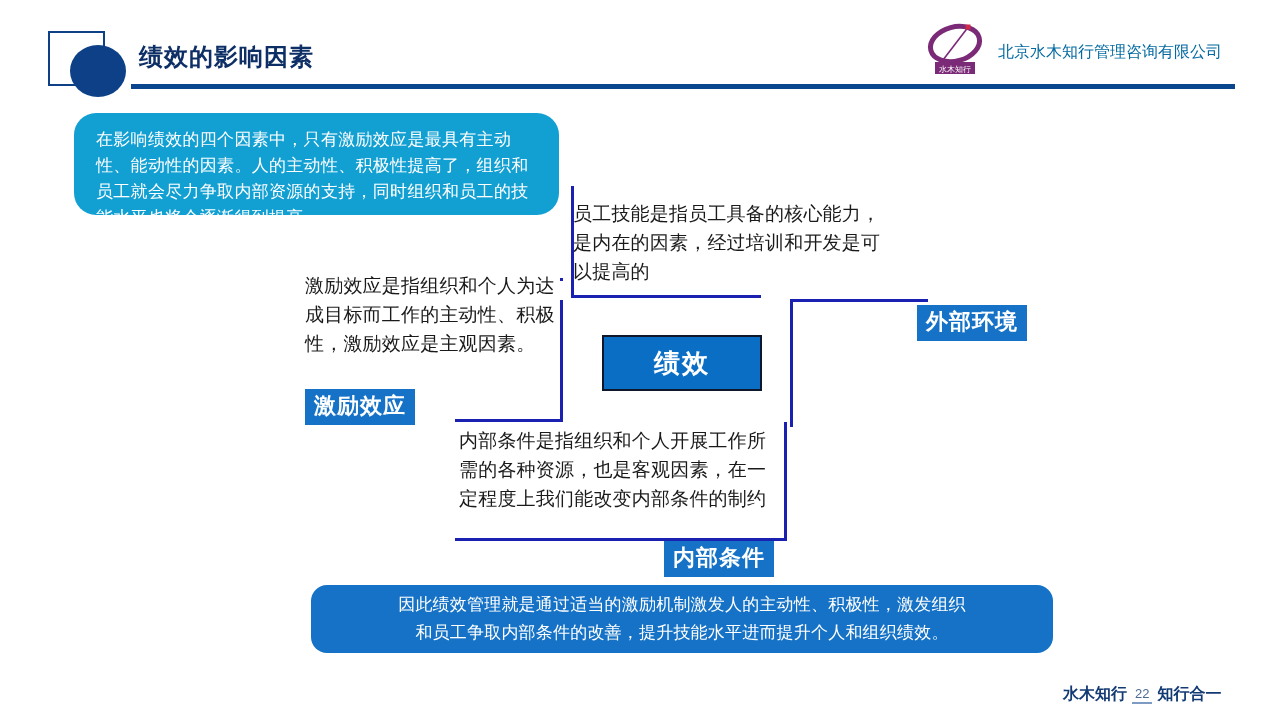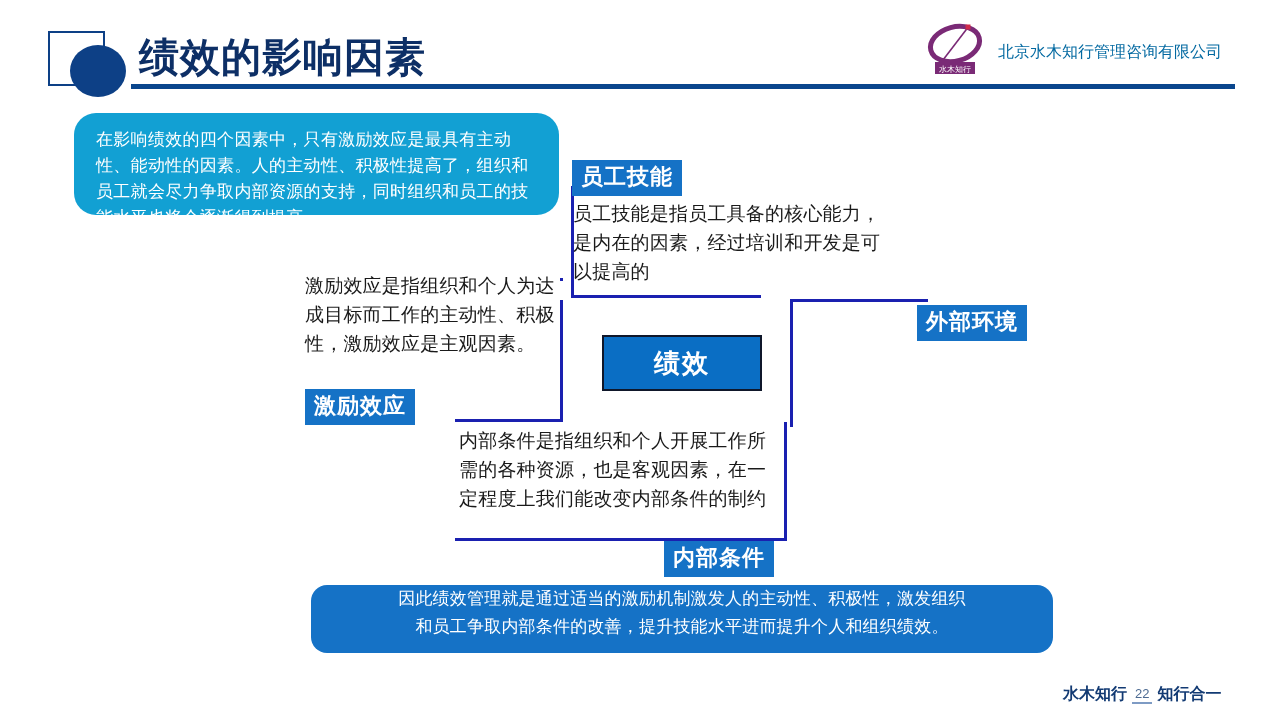--- a/index.html
+++ b/index.html
@@ -16,21 +16,21 @@
   .hdr-square{
     position:absolute;left:48px;top:31px;width:57px;height:55px;
     border:2.5px solid #0d4086;box-sizing:border-box;background:transparent;
   }
   .hdr-circle{
     position:absolute;left:70px;top:45px;width:56px;height:52px;
     border-radius:50%;background:#0d4086;
   }
   .hdr-title{
     position:absolute;left:139px;top:35px;
-    font-size:40px;font-weight:bold;color:#0d2f66;
+    font-size:24px;font-weight:bold;color:#0d2f66;
     letter-spacing:1px;line-height:44px;white-space:nowrap;
   }
   .hdr-rule{
     position:absolute;left:131px;top:84px;width:1104px;height:5px;
     background:#0a468d;
   }
   .hdr-company{
     position:absolute;left:998px;top:42px;
     font-size:16px;color:#0369a1;white-space:nowrap;
     font-family:"DejaVu Sans","Liberation Sans",sans-serif;
@@ -44,21 +44,21 @@
     box-sizing:border-box;padding:14px 20px 0 22px;
   }
   .callout-top .txt{
     color:#ffffff;font-size:17px;line-height:26px;
     letter-spacing:0.3px;
   }
   .callout-bottom{
     position:absolute;left:311px;top:585px;width:742px;height:68px;
     background:#1572c6;border-radius:16px;
     box-sizing:border-box;
-    display:flex;align-items:flex-start;justify-content:center;
+    display:flex;align-items:center;justify-content:center;
   }
   .callout-bottom .txt{
     color:#ffffff;font-size:17px;line-height:28px;text-align:center;
     letter-spacing:0.2px;
   }
 
   
   .ln{position:absolute;background:#1a20b0;}
 
   
@@ -137,23 +137,20 @@
   <div class="ln" style="left:790px;top:299px;width:138px;height:3px;"></div>
   <div class="ln" style="left:790px;top:299px;width:3px;height:128px;"></div>
 
   <div class="ln" style="left:784px;top:422px;width:3px;height:118px;"></div>
   <div class="ln" style="left:455px;top:538px;width:332px;height:3px;"></div>
 
   <div class="center-node">
     <span class="txt">绩效</span>
   </div>
 
-  <div class="badge" style="left:572px;top:160px;">
-    <span>员工技能</span>
-  </div>
   <div class="body-txt" style="left:573px;top:199px;width:318px;">员工技能是指员工具备的核心能力，是内在的因素，经过培训和开发是可以提高的</div>
 
   <div class="body-txt" style="left:305px;top:271px;width:258px;">激励效应是指组织和个人为达成目标而工作的主动性、积极性，激励效应是主观因素。</div>
   <div class="badge" style="left:305px;top:389px;">
     <span>激励效应</span>
   </div>
 
   <div class="badge" style="left:917px;top:305px;">
     <span>外部环境</span>
   </div>

